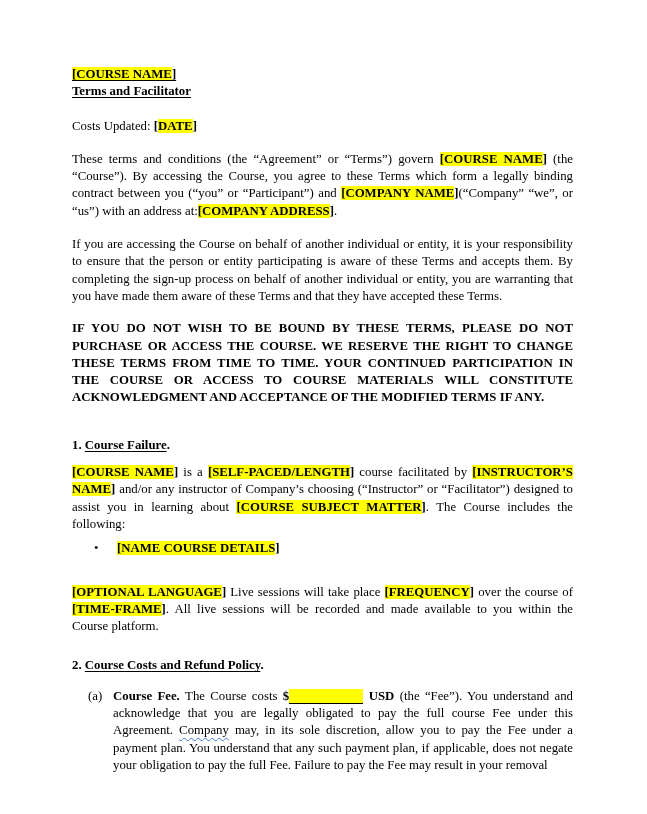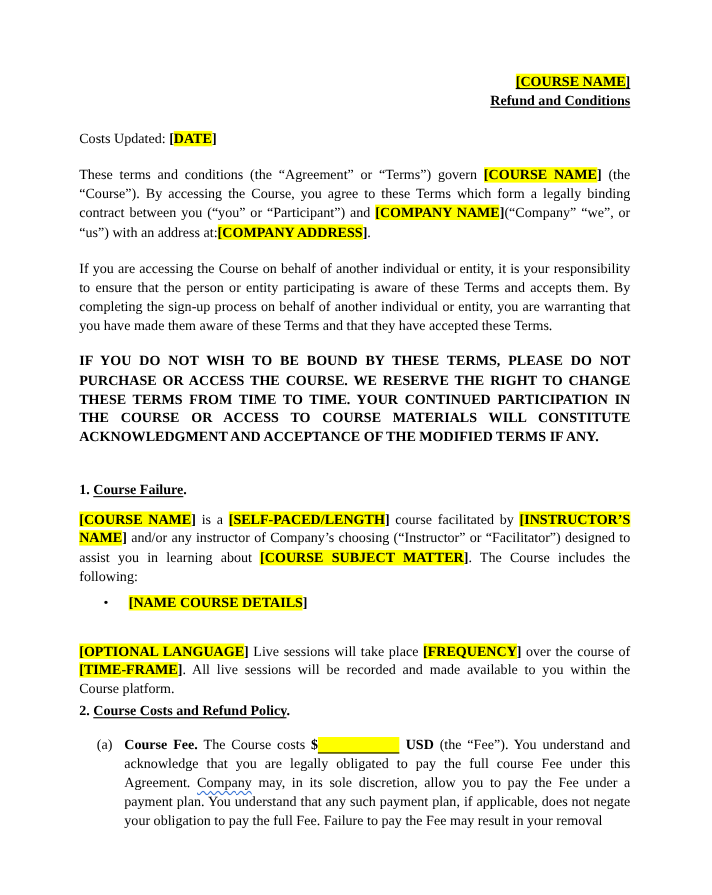--- a/index.html
+++ b/index.html
@@ -16,21 +16,21 @@
     font-size: 12.8px;
     line-height: 17.3px;
     color: #000000;
   }
   .content {
     position: absolute;
     left: 72px; top: 66px;
     width: 501px;
   }
   .block { margin: 0; }
-  .center { text-align: right; }
+  .center { text-align: left; }
   .just { text-align: justify; }
 
   
   .run-n { font-weight: 400; }
   .run-b { font-weight: 700; }
   .run-h { font-weight: 700; background: #ffff00; }
   .run-hu {
     font-weight: 700; background: #ffff00;
     text-decoration: underline;
     text-decoration-skip-ink: none;
@@ -63,21 +63,21 @@
   .item-label { position: absolute; left: 16px; top: 0; }
 </style>
 </head>
 <body>
 
 <div class="page">
   <div class="content">
 
     <div class="block center">
       <div><span class="run-hu">[COURSE NAME</span><span class="run-bu">]</span></div>
-      <div><span class="run-bu">Refund and Conditions</span></div>
+      <div><span class="run-bu">Terms and Facilitator</span></div>
     </div>
 
     <div class="block" style="margin-top:17px"><span class="run-n">Costs Updated: </span><span class="run-b">[</span><span class="run-h">DATE</span><span class="run-b">]</span></div>
 
     <div class="block just" style="margin-top:16px"><span class="run-n">These terms and conditions (the “Agreement” or “Terms”) govern </span><span class="run-h">[COURSE NAME</span><span class="run-b">]</span><span class="run-n"> (the “Course”). By accessing the Course, you agree to these Terms which form a legally binding contract between you (“you” or “Participant”) and </span><span class="run-h">[COMPANY NAME</span><span class="run-b">]</span><span class="run-n">(“Company” “we”, or “us”) with an address at:</span><span class="run-h">[COMPANY ADDRESS</span><span class="run-b">]</span><span class="run-n">.</span></div>
 
     <div class="block just" style="margin-top:16px"><span class="run-n">If you are accessing the Course on behalf of another individual or entity, it is your responsibility to ensure that the person or entity participating is aware of these Terms and accepts them. By completing the sign-up process on behalf of another individual or entity, you are warranting that you have made them aware of these Terms and that they have accepted these Terms.</span></div>
 
     <div class="block just" style="margin-top:15px"><span class="run-b">IF YOU DO NOT WISH TO BE BOUND BY THESE TERMS, PLEASE DO NOT PURCHASE OR ACCESS THE COURSE. WE RESERVE THE RIGHT TO CHANGE THESE TERMS FROM TIME TO TIME. YOUR CONTINUED PARTICIPATION IN THE COURSE OR ACCESS TO COURSE MATERIALS WILL CONSTITUTE ACKNOWLEDGMENT AND ACCEPTANCE OF THE MODIFIED TERMS IF ANY.</span></div>
 
@@ -85,21 +85,21 @@
 
     <div class="block just" style="margin-top:10px"><span class="run-h">[COURSE NAME</span><span class="run-b">]</span><span class="run-n"> is a </span><span class="run-h">[SELF-PACED/LENGTH</span><span class="run-b">]</span><span class="run-n"> course facilitated by </span><span class="run-h">[INSTRUCTOR’S NAME</span><span class="run-b">]</span><span class="run-n"> and/or any instructor of Company’s choosing (“Instructor” or “Facilitator”) designed to assist you in learning about </span><span class="run-h">[COURSE SUBJECT MATTER</span><span class="run-b">]</span><span class="run-n">. The Course includes the following:</span></div>
 
     <div class="block bullet-row" style="margin-top:7px">
       <span class="bullet-glyph">•</span>
       <span><span class="run-h">[NAME COURSE DETAILS</span><span class="run-b">]</span></span>
     </div>
 
     <div class="block just" style="margin-top:26px"><span class="run-h">[OPTIONAL LANGUAGE</span><span class="run-b">]</span><span class="run-n"> Live sessions will take place </span><span class="run-h">[FREQUENCY</span><span class="run-b">]</span><span class="run-n"> over the course of </span><span class="run-h">[TIME-FRAME</span><span class="run-b">]</span><span class="run-n">. All live sessions will be recorded and made available to you within the Course platform.</span></div>
 
-    <div class="block" style="margin-top:3px"><span class="run-b">2. </span><span class="run-bu">Course Costs and Refund Policy</span><span class="run-b">.</span></div>
+    <div class="block" style="margin-top:22px"><span class="run-b">2. </span><span class="run-bu">Course Costs and Refund Policy</span><span class="run-b">.</span></div>
 
     <div class="block item" style="margin-top:13px">
       <span class="item-label">(a)</span>
       <div class="item-body just"><span class="run-b">Course Fee. </span><span class="run-n">The Course costs </span><span class="run-b">$</span><span class="run-blank">&nbsp;&nbsp;&nbsp;&nbsp;&nbsp;&nbsp;&nbsp;&nbsp;&nbsp;&nbsp;&nbsp;&nbsp;&nbsp;&nbsp;</span><span class="run-n"> </span><span class="run-b">USD</span><span class="run-n"> (the “Fee”). You understand and acknowledge that you are legally obligated to pay the full course Fee under this Agreement. </span><span class="run-w">Company</span><span class="run-n"> may, in its sole discretion, allow you to pay the Fee under a payment plan. You understand that any such payment plan, if applicable, does not negate your obligation to pay the full Fee. Failure to pay the Fee may result in your removal</span></div>
     </div>
 
   </div>
 </div>
 
 </body></html>

